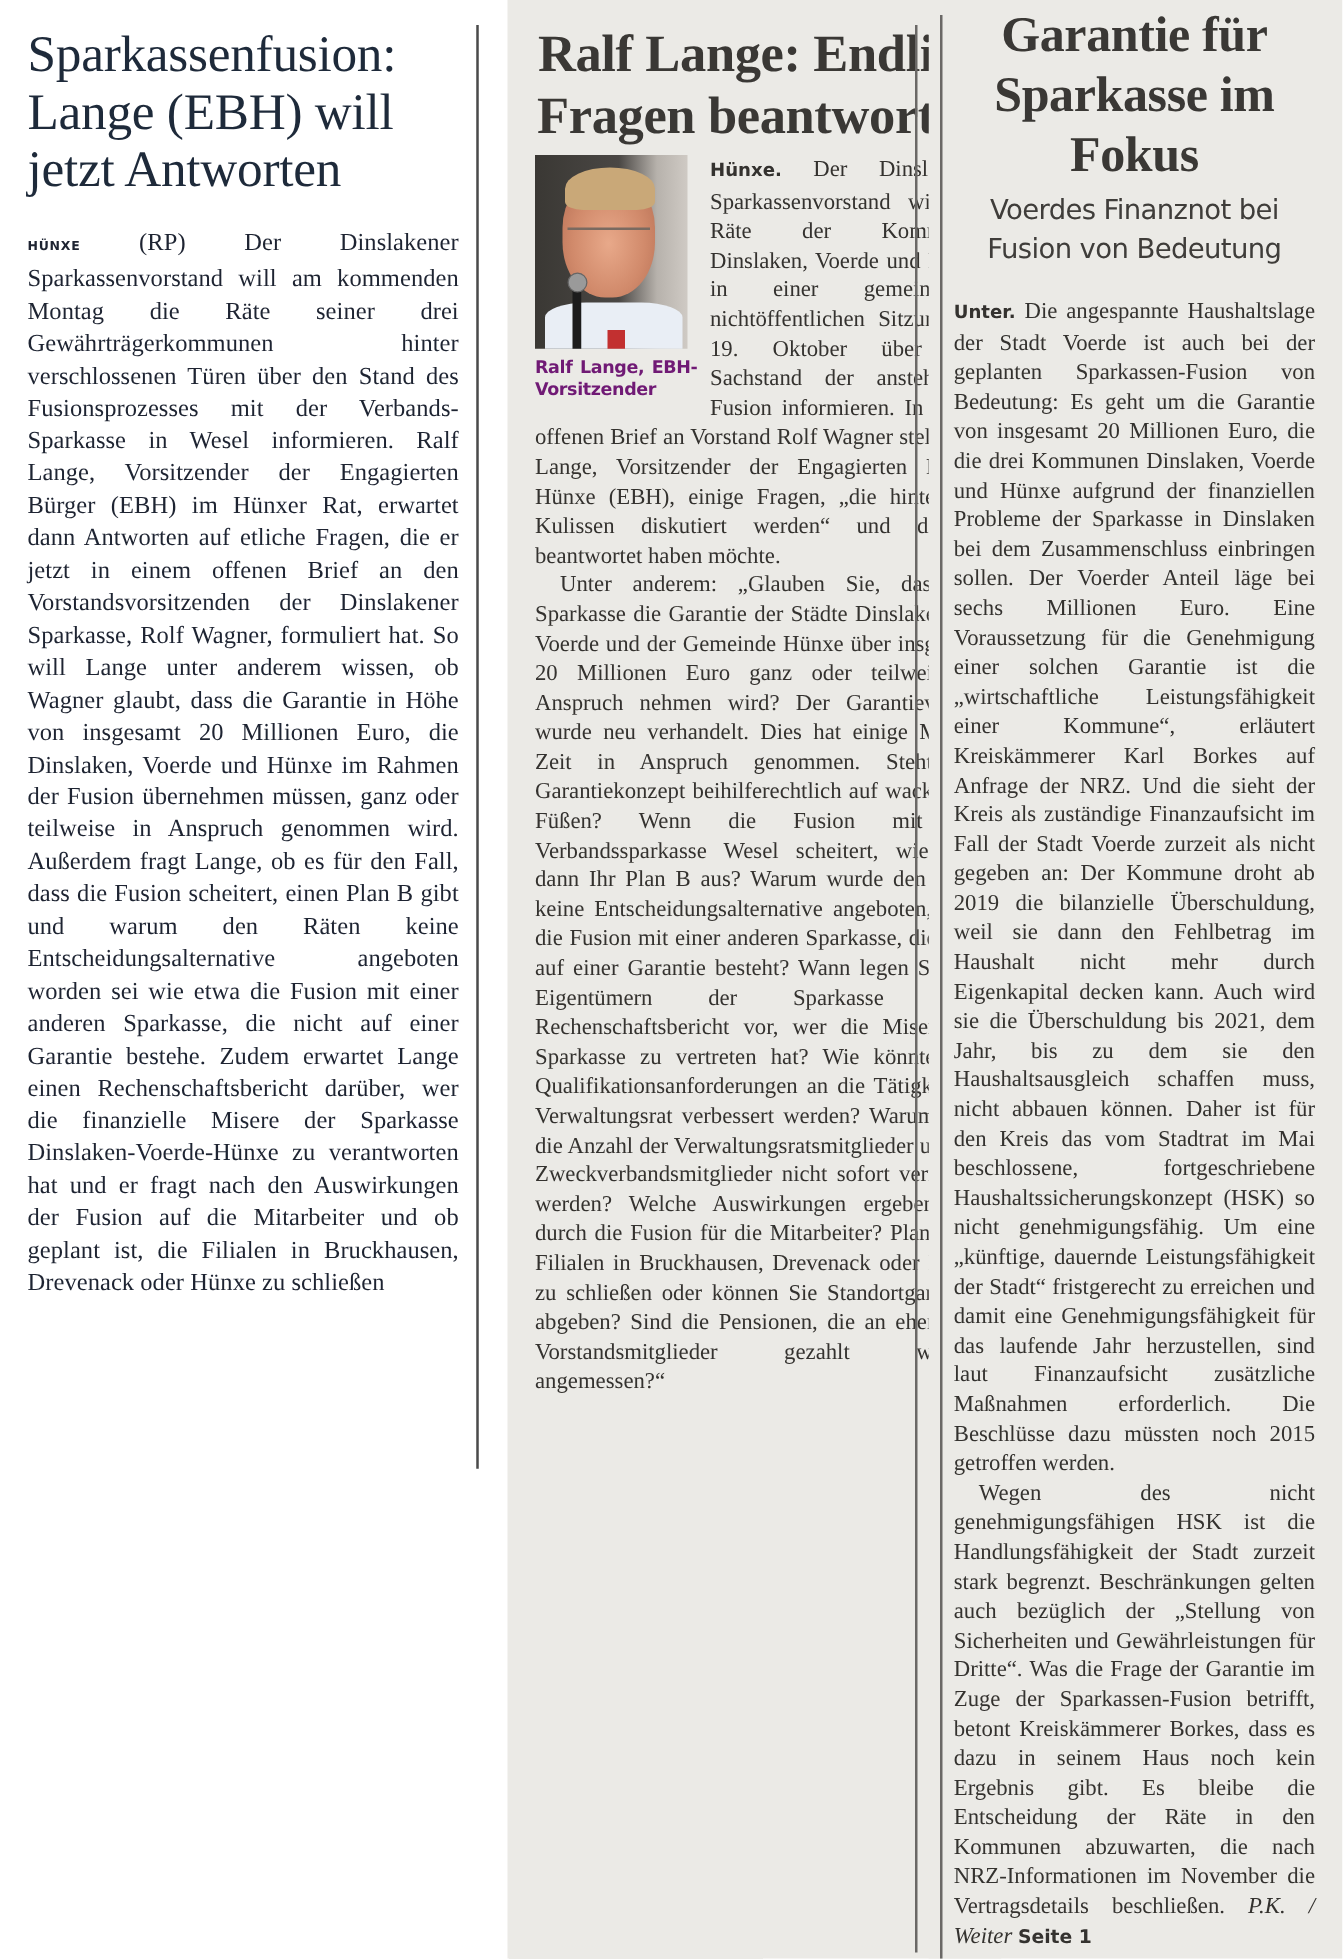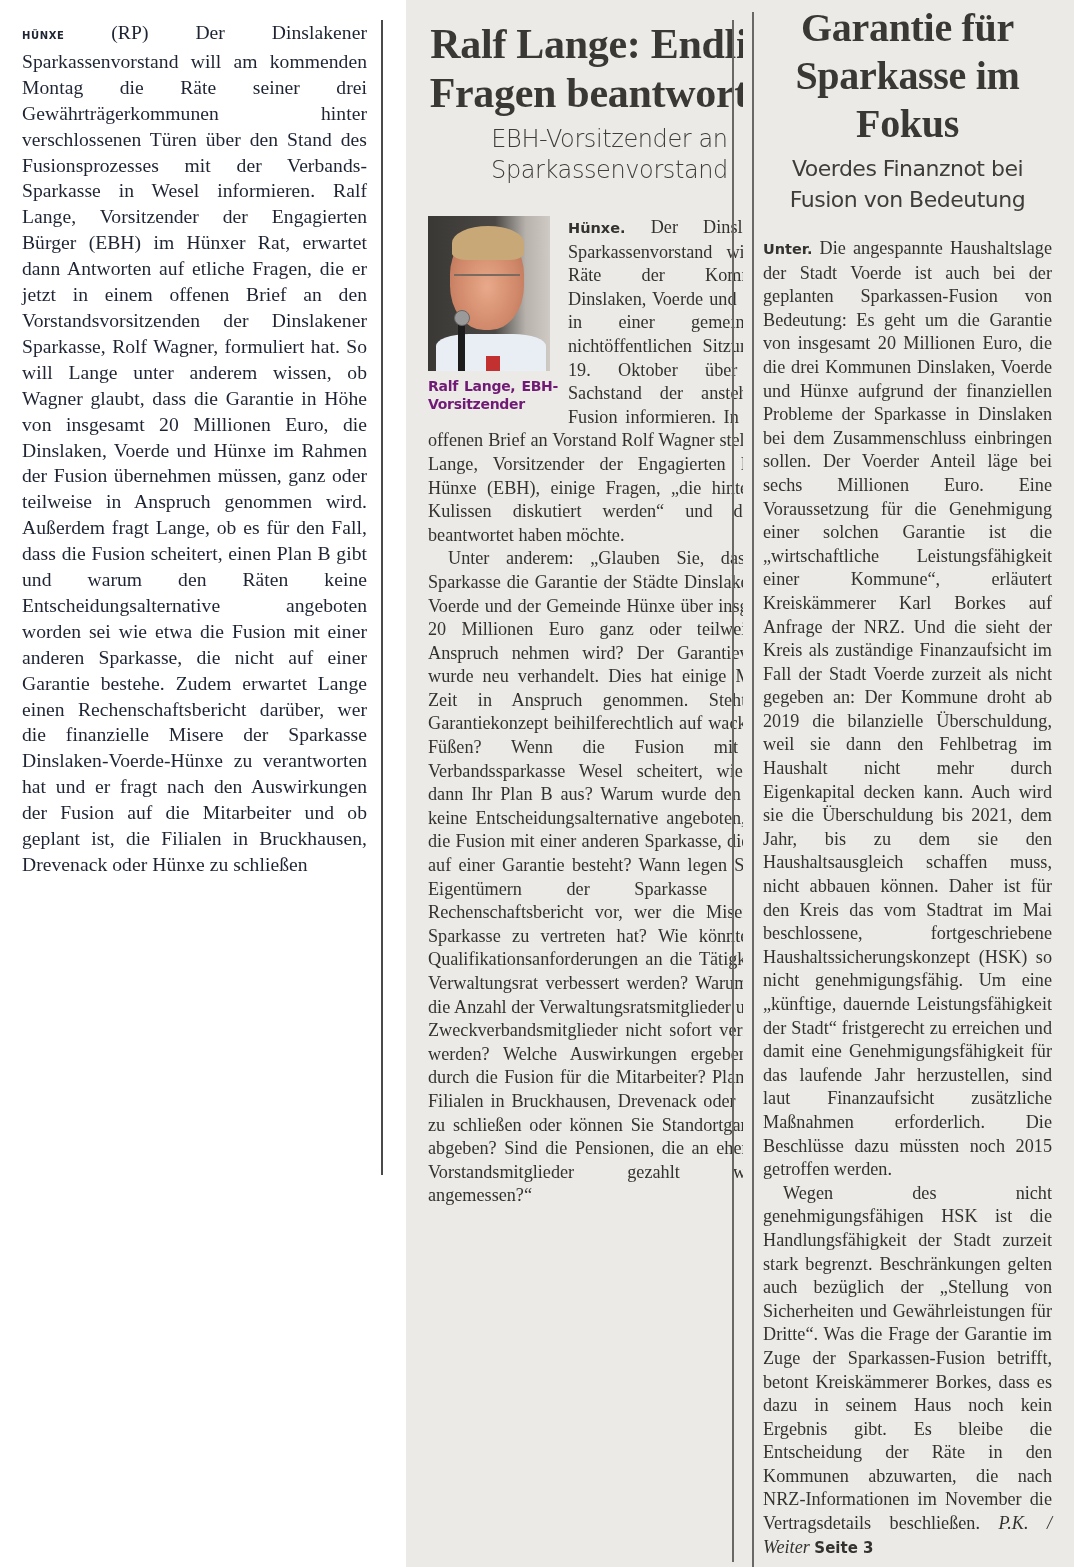--- a/index.html
+++ b/index.html
@@ -73,31 +73,31 @@
   .ph-glasses { position: absolute; left: 26px; top: 58px; width: 66px; height: 10px; border-top: 2px solid #7a6a60; }
   .ph-shirt { position: absolute; left: 8px; top: 118px; width: 110px; height: 40px; background: #e9eef5; border-radius: 30% 30% 0 0; }
   .ph-tie { position: absolute; left: 58px; top: 140px; width: 14px; height: 18px; background: #c23030; }
   .ph-mic { position: absolute; left: 26px; top: 94px; width: 14px; height: 14px; border-radius: 50%; background: #9a9a9a; border: 1px solid #666; }
   .ph-mic-stick { position: absolute; left: 30px; top: 108px; width: 7px; height: 50px; background: #1c1c1c; }
 </style>
 </head>
 <body>
 
 <div class="col" id="col1">
+  <h1 class="headline">Sparkassenfusion: Lange (EBH) will jetzt Antworten</h1>
   <p class="body">
     <span class="dateline">HÜNXE</span>
     <span>(RP)</span>
     <span>Der Dinslakener Sparkassenvorstand will am kommenden Montag die Räte seiner drei Gewährträgerkommunen hinter verschlossenen Türen über den Stand des Fusionsprozesses mit der Verbands-Sparkasse in Wesel informieren. Ralf Lange, Vorsitzender der Engagierten Bürger (EBH) im Hünxer Rat, erwartet dann Antworten auf etliche Fragen, die er jetzt in einem offenen Brief an den Vorstandsvorsitzenden der Dinslakener Sparkasse, Rolf Wagner, formuliert hat. So will Lange unter anderem wissen, ob Wagner glaubt, dass die Garantie in Höhe von insgesamt 20 Millionen Euro, die Dinslaken, Voerde und Hünxe im Rahmen der Fusion übernehmen müssen, ganz oder teilweise in Anspruch genommen wird. Außerdem fragt Lange, ob es für den Fall, dass die Fusion scheitert, einen Plan B gibt und warum den Räten keine Entscheidungsalternative angeboten worden sei wie etwa die Fusion mit einer anderen Sparkasse, die nicht auf einer Garantie bestehe. Zudem erwartet Lange einen Rechenschaftsbericht darüber, wer die finanzielle Misere der Sparkasse Dinslaken-Voerde-Hünxe zu verantworten hat und er fragt nach den Auswirkungen der Fusion auf die Mitarbeiter und ob geplant ist, die Filialen in Bruckhausen, Drevenack oder Hünxe zu schließen</span>
   </p>
 </div>
 <div class="rule" id="rule1"></div>
 
 <div class="col" id="col2">
   <h1 class="headline">Ralf Lange: Endlich Fragen beantworten</h1>
-  <div class="subhead">EBH-Vorsitzender an Sparkassenvorstand</div>
   <div class="body">
     <div class="photo-wrap">
       <div class="photo">
         <div class="ph-shirt"></div>
         <div class="ph-tie"></div>
         <div class="ph-head"></div>
         <div class="ph-hair"></div>
         <div class="ph-glasses"></div>
         <div class="ph-mic-stick"></div>
         <div class="ph-mic"></div>
@@ -117,17 +117,17 @@
   <h1 class="headline">Garantie für Sparkasse im Fokus</h1>
   <div class="subhead">Voerdes Finanznot bei Fusion von Bedeutung</div>
   <div class="body">
     <p>
       <span class="dateline">Unter.</span>
       <span>Die angespannte Haushaltslage der Stadt Voerde ist auch bei der geplanten Sparkassen-Fusion von Bedeutung: Es geht um die Garantie von insgesamt 20 Millionen Euro, die die drei Kommunen Dinslaken, Voerde und Hünxe aufgrund der finanziellen Probleme der Sparkasse in Dinslaken bei dem Zusammenschluss einbringen sollen. Der Voerder Anteil läge bei sechs Millionen Euro. Eine Voraussetzung für die Genehmigung einer solchen Garantie ist die „wirtschaftliche Leistungsfähigkeit einer Kommune“, erläutert Kreiskämmerer Karl Borkes auf Anfrage der NRZ. Und die sieht der Kreis als zuständige Finanzaufsicht im Fall der Stadt Voerde zurzeit als nicht gegeben an: Der Kommune droht ab 2019 die bilanzielle Überschuldung, weil sie dann den Fehlbetrag im Haushalt nicht mehr durch Eigenkapital decken kann. Auch wird sie die Überschuldung bis 2021, dem Jahr, bis zu dem sie den Haushaltsausgleich schaffen muss, nicht abbauen können. Daher ist für den Kreis das vom Stadtrat im Mai beschlossene, fortgeschriebene Haushaltssicherungskonzept (HSK) so nicht genehmigungsfähig. Um eine „künftige, dauernde Leistungsfähigkeit der Stadt“ fristgerecht zu erreichen und damit eine Genehmigungsfähigkeit für das laufende Jahr herzustellen, sind laut Finanzaufsicht zusätzliche Maßnahmen erforderlich. Die Beschlüsse dazu müssten noch 2015 getroffen werden.</span>
     </p>
     <p>
       <span>Wegen des nicht genehmigungsfähigen HSK ist die Handlungsfähigkeit der Stadt zurzeit stark begrenzt. Beschränkungen gelten auch bezüglich der „Stellung von Sicherheiten und Gewährleistungen für Dritte“. Was die Frage der Garantie im Zuge der Sparkassen-Fusion betrifft, betont Kreiskämmerer Borkes, dass es dazu in seinem Haus noch kein Ergebnis gibt. Es bleibe die Entscheidung der Räte in den Kommunen abzuwarten, die nach NRZ-Informationen im November die Vertragsdetails beschließen.</span>
       <span class="signoff">P.K. / Weiter</span>
-      <span class="seite">Seite 3</span>
+      <span class="seite">Seite 1</span>
     </p>
   </div>
 </div>
 <div class="rule" id="rule3"></div>
 
 </body></html>

